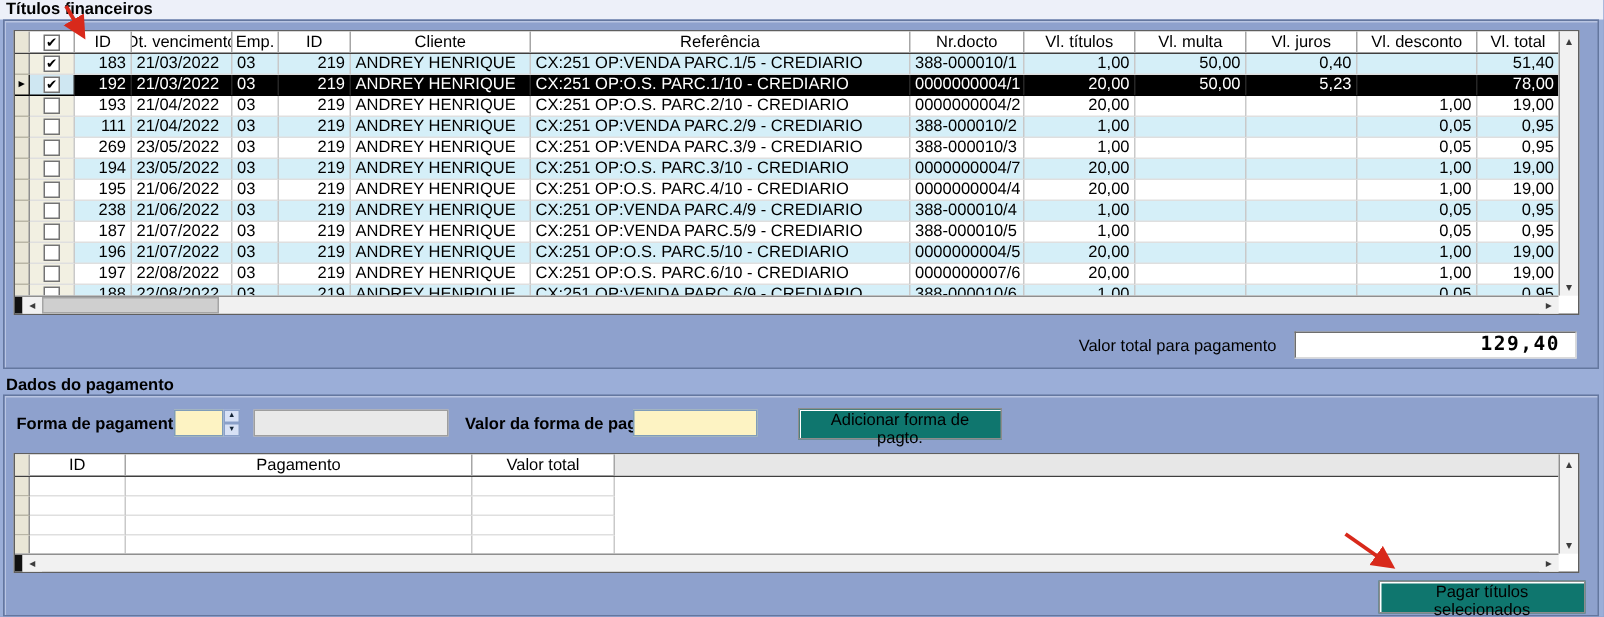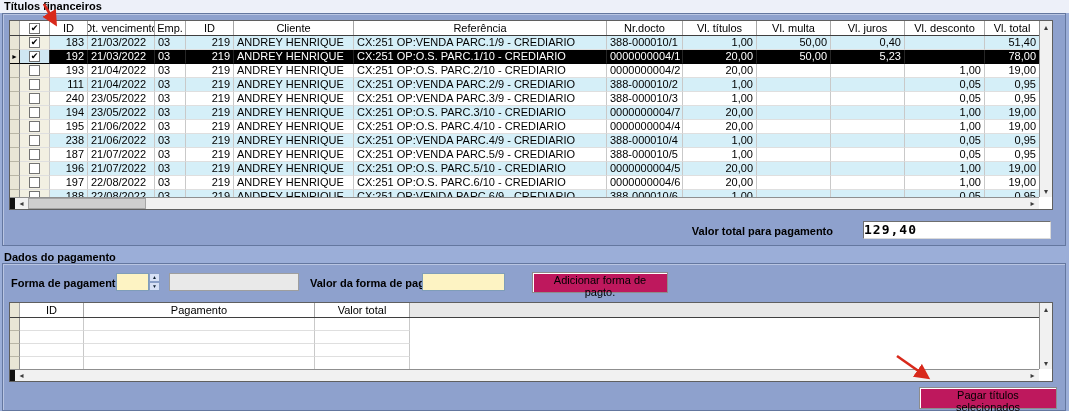--- a/index.html
+++ b/index.html
@@ -50,34 +50,34 @@
   
   .hs{grid-area:3/1;display:flex;align-items:stretch;background:#f1f1f1;border-top:1px solid #8f8f8f;box-sizing:border-box}
   .vs{grid-area:1/2/3/3;display:flex;flex-direction:column;background:#f1f1f1;border-left:1px solid #8f8f8f;box-sizing:border-box}
   .sb{flex:none;width:13px;height:11px;display:flex;align-items:center;justify-content:center;font-size:8px;color:#3c3c3c;background:#f1f1f1}
   .vs .sb{width:12px;height:12px}
   .grip{flex:none;width:5px;background:#111}
   .thumb{flex:none;width:118px;background:#cfcfcf;border:1px solid #a5a5a5;box-sizing:border-box}
   .sfill{flex:1}
 
   
-  .tlabel{position:absolute;right:232px;top:211px;font-weight:bold;white-space:nowrap}
+  .tlabel{position:absolute;right:214px;top:211px;font-weight:normal;white-space:nowrap}
   .tvalue{position:absolute;left:860px;top:207px;width:188px;height:18px;background:#fff;
           border:1px solid;border-color:#6e6e6e #dadada #dadada #6e6e6e;box-sizing:border-box;
           font-family:"DejaVu Sans Mono",monospace;font-weight:bold;font-size:13px;line-height:16px;
-          padding-right:23px;letter-spacing:1px}
+          text-align:right;padding-right:10px;letter-spacing:1px}
 
   
   .flabel{position:absolute;font-weight:bold;white-space:nowrap}
   .inp{position:absolute;height:18px;border:1px solid #7f9db9;box-sizing:border-box;font-family:"Liberation Sans",sans-serif;font-size:11px;padding:0 3px}
   .yellow{background:#fdf3c3}
   .grayro{background:#e9e9e9;border-color:#9e9e9e}
   .spin{position:absolute;width:11px;height:18px;display:flex;flex-direction:column}
   .sp{flex:1;background:#d7e1f5;border:1px solid #8aa0c8;box-sizing:border-box;font-size:5px;line-height:7px;text-align:center;color:#123}
-  .btn{position:absolute;background:#be185d;border:1px solid #8c8c8c;box-shadow:inset 1px 1px 0 #fff;
+  .btn{position:absolute;background:#0f766e;border:1px solid #8c8c8c;box-shadow:inset 1px 1px 0 #fff;
        font-family:"Liberation Sans",sans-serif;font-size:11px;color:#000;box-sizing:border-box;cursor:default}
 
   .arrows{position:absolute;left:0;top:0;z-index:60;pointer-events:none}
 </style>
 </head>
 <body>
 
 <div>
 
   <div class="cap-strip"></div>
@@ -107,21 +107,21 @@
           <div class="gr cyan">
             <div class="cl c-ind ind"></div>
             <div class="cl c-chk chkc">
               <span class="cb">✔</span>
             </div>
             <div class="cl c-id num">183</div>
             <div class="cl c-due">21/03/2022</div>
             <div class="cl c-emp">03</div>
             <div class="cl c-cid num">219</div>
             <div class="cl c-cli">ANDREY HENRIQUE</div>
-            <div class="cl c-ref">CX:251 OP:VENDA PARC.1/9 - CREDIARIO</div>
+            <div class="cl c-ref">CX:251 OP:VENDA PARC.1/5 - CREDIARIO</div>
             <div class="cl c-doc">388-000010/1</div>
             <div class="cl c-val num">1,00</div>
             <div class="cl c-fin num">50,00</div>
             <div class="cl c-jur num">0,40</div>
             <div class="cl c-des num"></div>
             <div class="cl c-tot num">51,40</div>
           </div>
           <div class="gr sel">
             <div class="cl c-ind ind">►</div>
             <div class="cl c-chk chkc">
@@ -174,21 +174,21 @@
             <div class="cl c-fin num"></div>
             <div class="cl c-jur num"></div>
             <div class="cl c-des num">0,05</div>
             <div class="cl c-tot num">0,95</div>
           </div>
           <div class="gr">
             <div class="cl c-ind ind"></div>
             <div class="cl c-chk chkc">
               <span class="cb"></span>
             </div>
-            <div class="cl c-id num">240</div>
+            <div class="cl c-id num">269</div>
             <div class="cl c-due">23/05/2022</div>
             <div class="cl c-emp">03</div>
             <div class="cl c-cid num">219</div>
             <div class="cl c-cli">ANDREY HENRIQUE</div>
             <div class="cl c-ref">CX:251 OP:VENDA PARC.3/9 - CREDIARIO</div>
             <div class="cl c-doc">388-000010/3</div>
             <div class="cl c-val num">1,00</div>
             <div class="cl c-fin num"></div>
             <div class="cl c-jur num"></div>
             <div class="cl c-des num">0,05</div>
@@ -288,21 +288,21 @@
             <div class="cl c-ind ind"></div>
             <div class="cl c-chk chkc">
               <span class="cb"></span>
             </div>
             <div class="cl c-id num">197</div>
             <div class="cl c-due">22/08/2022</div>
             <div class="cl c-emp">03</div>
             <div class="cl c-cid num">219</div>
             <div class="cl c-cli">ANDREY HENRIQUE</div>
             <div class="cl c-ref">CX:251 OP:O.S. PARC.6/10 - CREDIARIO</div>
-            <div class="cl c-doc">0000000004/6</div>
+            <div class="cl c-doc">0000000007/6</div>
             <div class="cl c-val num">20,00</div>
             <div class="cl c-fin num"></div>
             <div class="cl c-jur num"></div>
             <div class="cl c-des num">1,00</div>
             <div class="cl c-tot num">19,00</div>
           </div>
           <div class="gr cyan">
             <div class="cl c-ind ind"></div>
             <div class="cl c-chk chkc">
               <span class="cb"></span>

